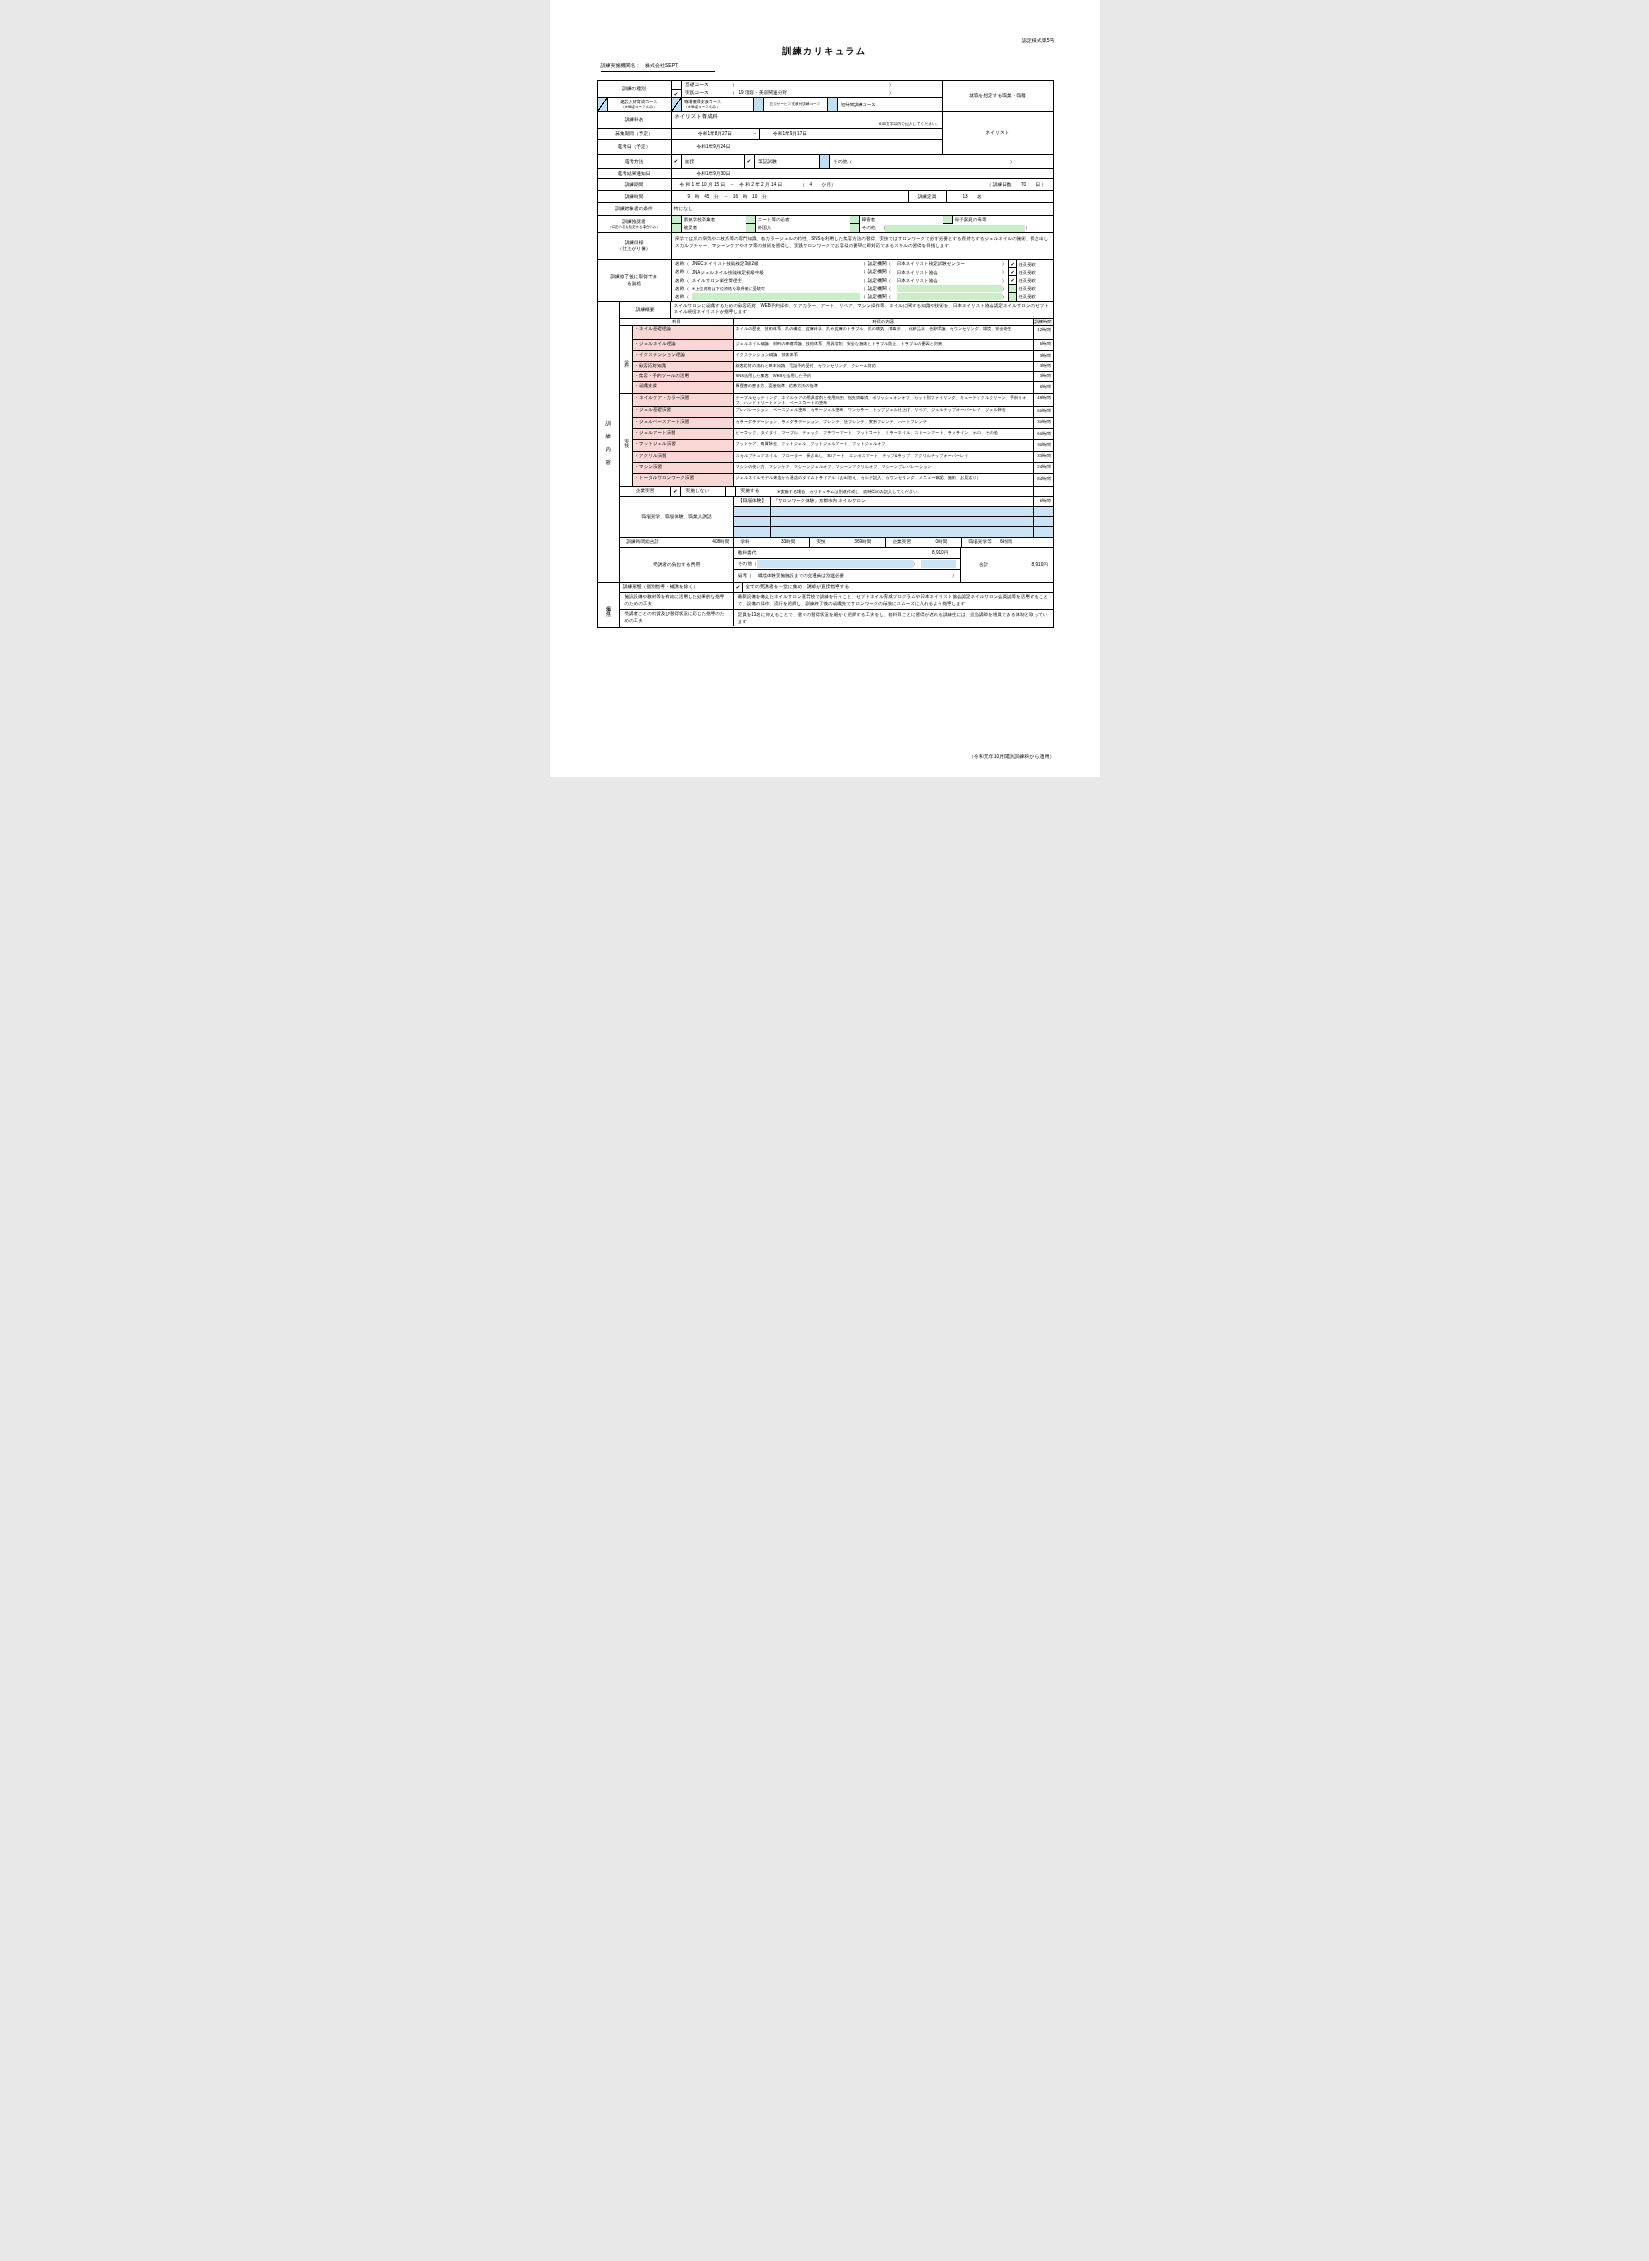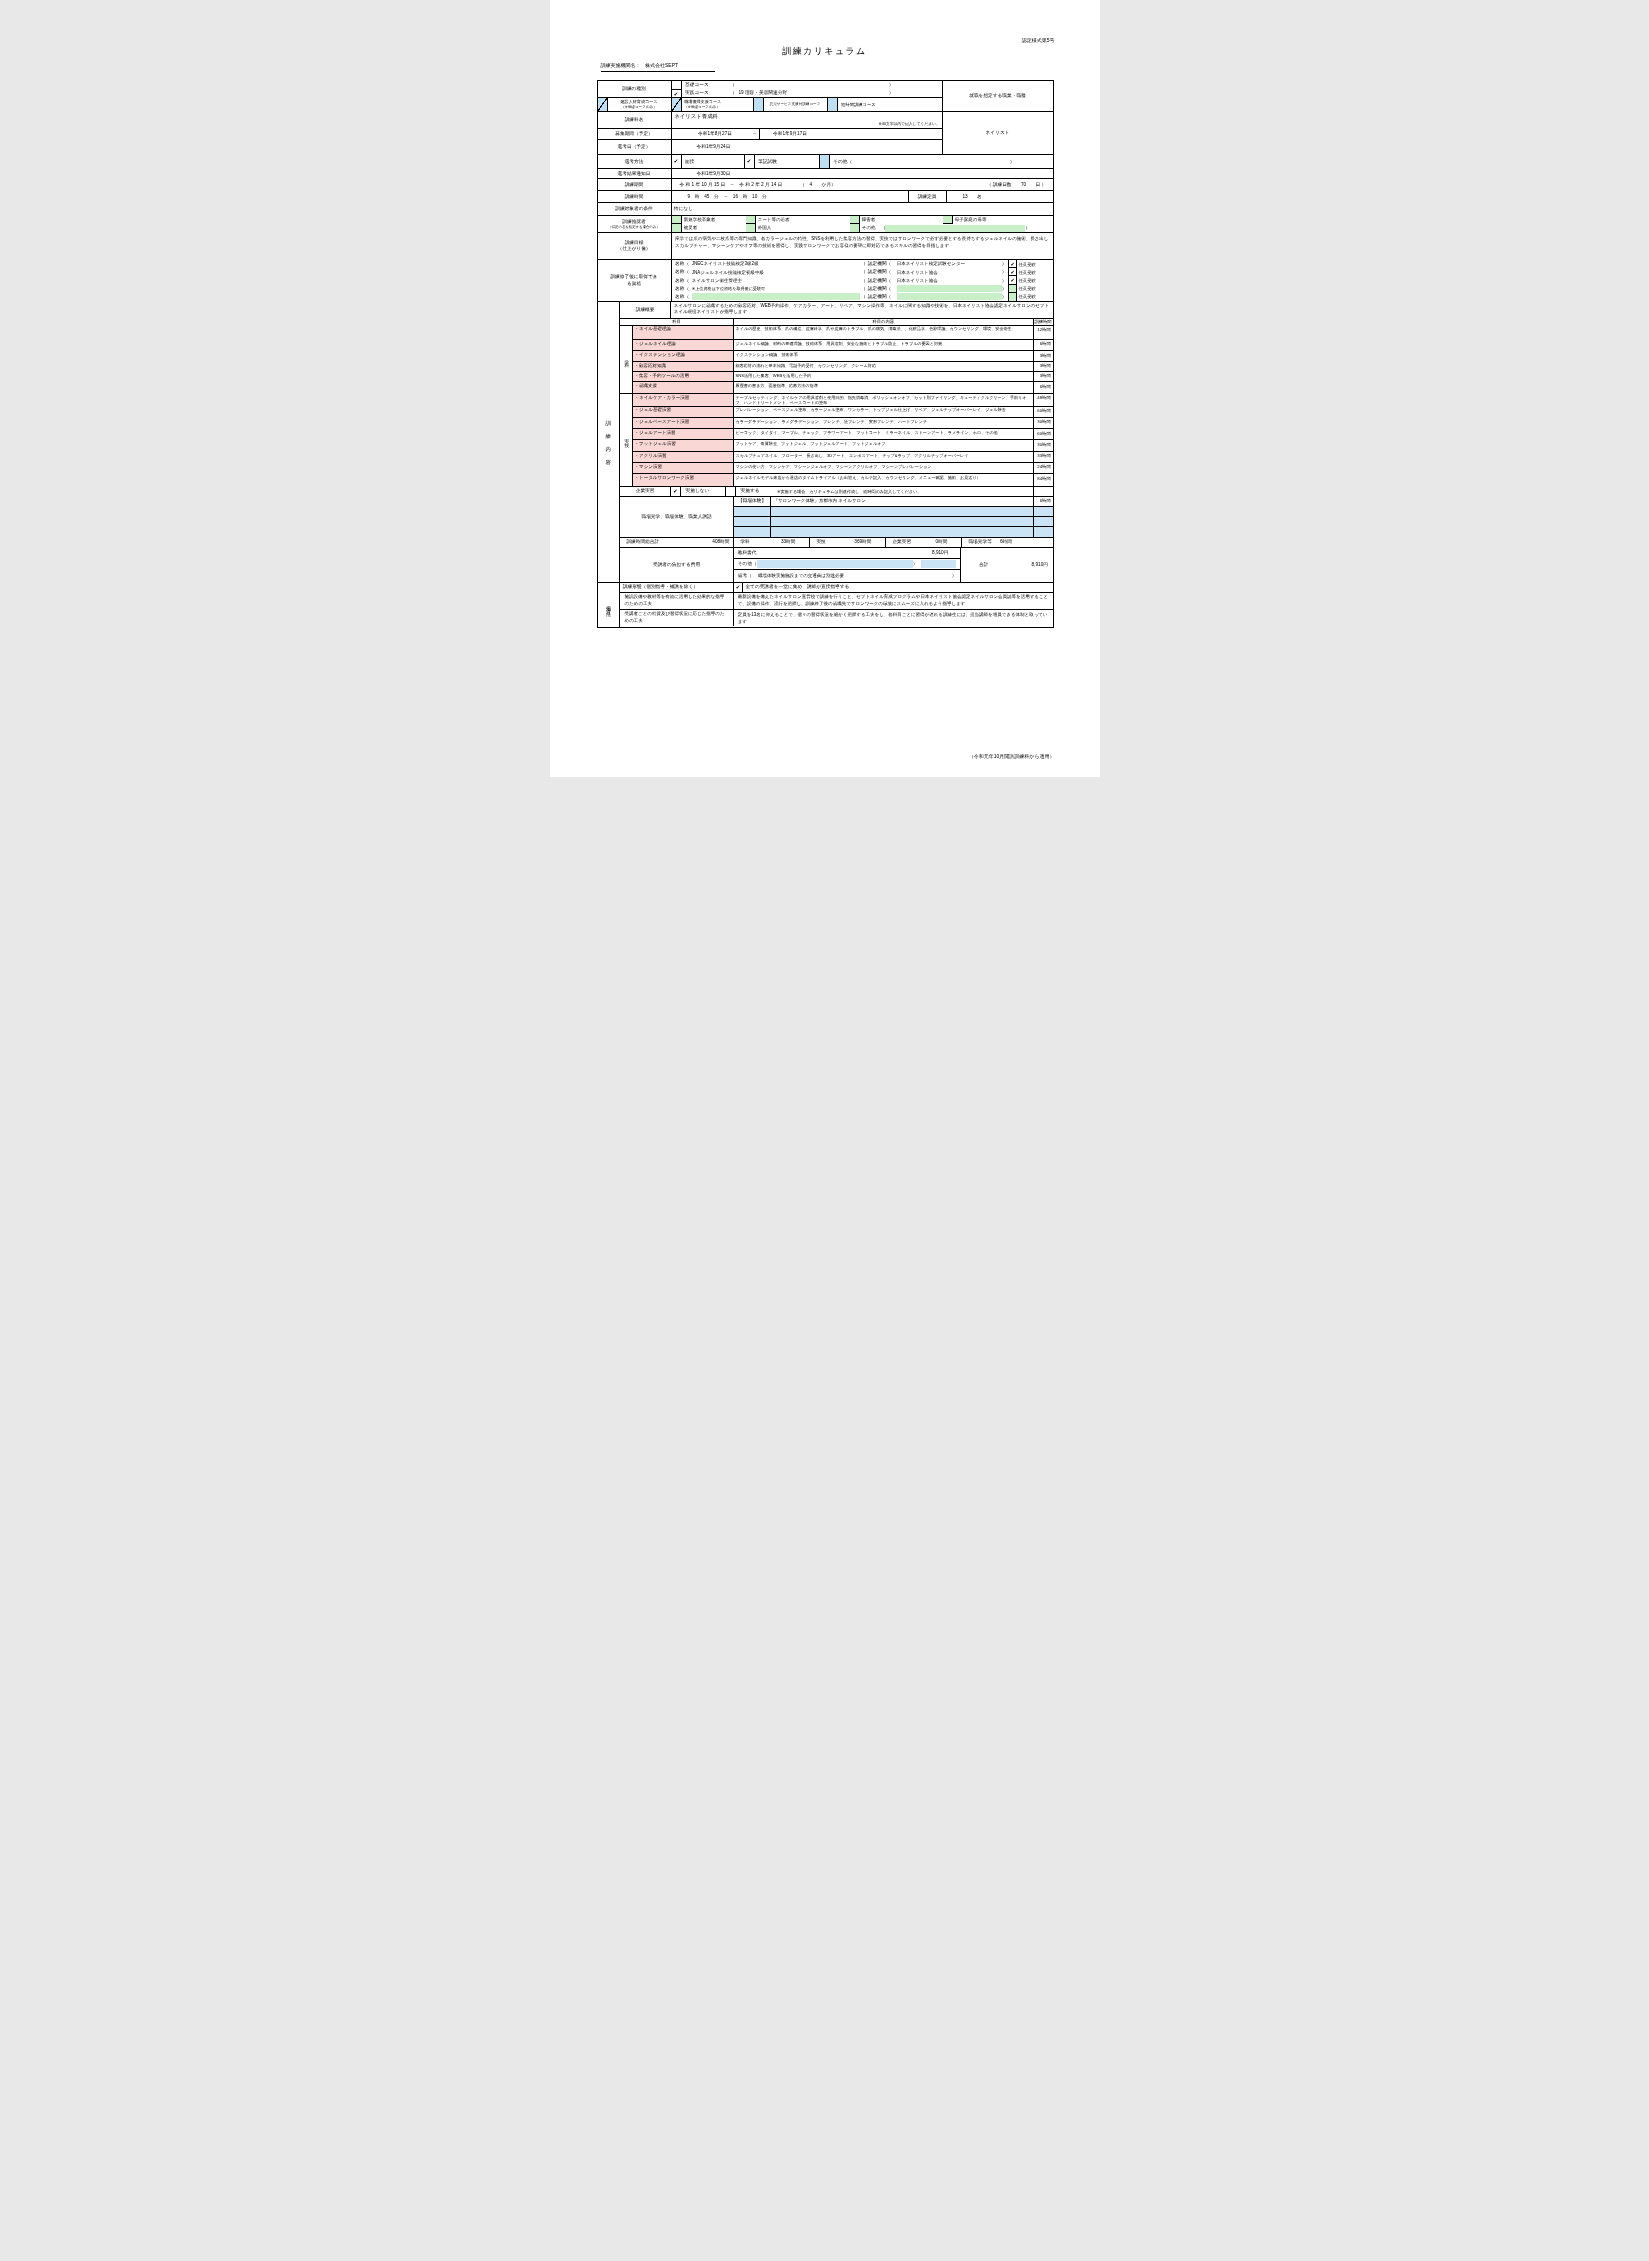--- a/index.html
+++ b/index.html
@@ -1,19 +1,19 @@
 <!DOCTYPE html>
 <html style="font-size:7.2px"><head>
 <meta charset="utf-8">
 <style>
 *{margin:0;padding:0;box-sizing:border-box}
 body{background:#e8e8e8;font-family:"Liberation Sans","DejaVu Sans",sans-serif;color:#000}
 .page{width:550px;height:777px;margin:0 auto;background:#fff;position:relative;font-size:4.7px;line-height:1.25}
 .form-code{position:absolute;top:37px;right:45px;font-size:5px}
-.doc-title{position:absolute;top:46px;left:0;width:100%;text-align:center;font-size:9px;font-weight:normal;letter-spacing:1.4px}
+.doc-title{position:absolute;top:46px;left:0;width:100%;text-align:center;font-size:9px;font-weight:bold;letter-spacing:1.4px}
 .org-line{position:absolute;top:62px;left:51px;width:114px;font-size:5px;border-bottom:1.1px solid #000;padding-bottom:2.3px}
 .org-line .lab{margin-right:4.5px}
 .tbl{position:absolute;top:80px;left:47px;width:457px;border:0.9px solid #000;background:#fff}
 .flexr{display:flex}
 .col{display:flex;flex-direction:column}
 .bb2{border-bottom:0.9px solid #000}
 .bb1{border-bottom:0.5px solid #000}
 .br1{border-right:0.5px solid #000}
 .c{display:flex;align-items:center;justify-content:center;text-align:center}
 .cl{display:flex;align-items:center}

